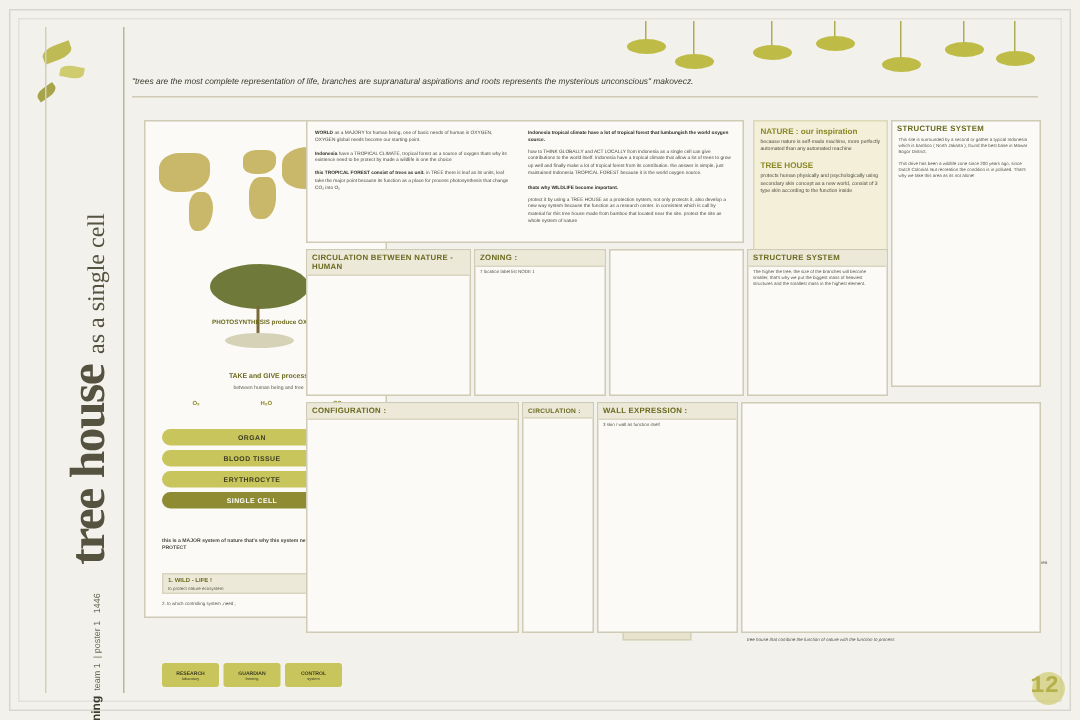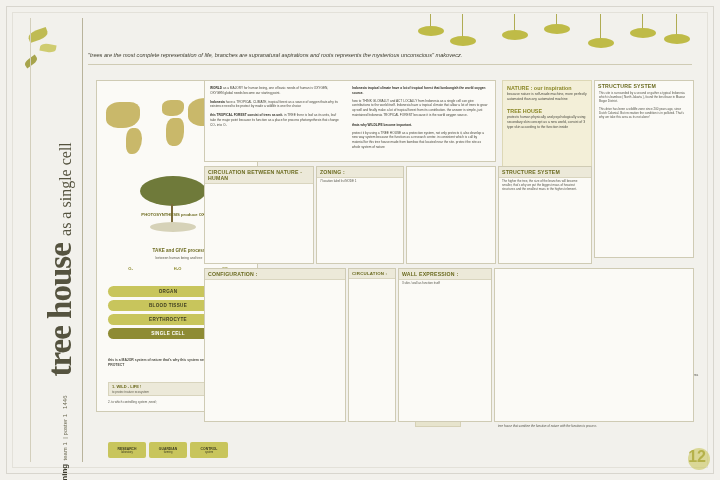--- a/index.html
+++ b/index.html
@@ -80,21 +80,21 @@
   .col b{color:#2e2d25;}
 
   
   .circ{position:absolute;border-radius:50%;border:1px solid #b3ae8e;}
 
   .legendrow{display:flex;align-items:center;gap:2px;font-size:3.2px;margin-bottom:1.5px;}
   .sw{width:5px;height:4px;border-radius:1px;display:inline-block;}
 
   .rightnum{
     position:absolute;right:14px;bottom:14px;font-size:16px;font-weight:bold;
-    color:#b5b14a;font-family:Liberation Sans, sans-serif;
+    color:#b5b14a;font-family:Liberation Mono, monospace;
   }
   .badge{
     position:absolute;right:10px;bottom:10px;width:22px;height:22px;border-radius:50%;
     background:#c9c65e;opacity:.6;
   }
 
   
   .hangleaf{position:absolute;width:26px;height:10px;border-radius:50%;background:#bfbb47;}
   .hangstem{position:absolute;width:1px;background:#b0ac53;}
 </style>

